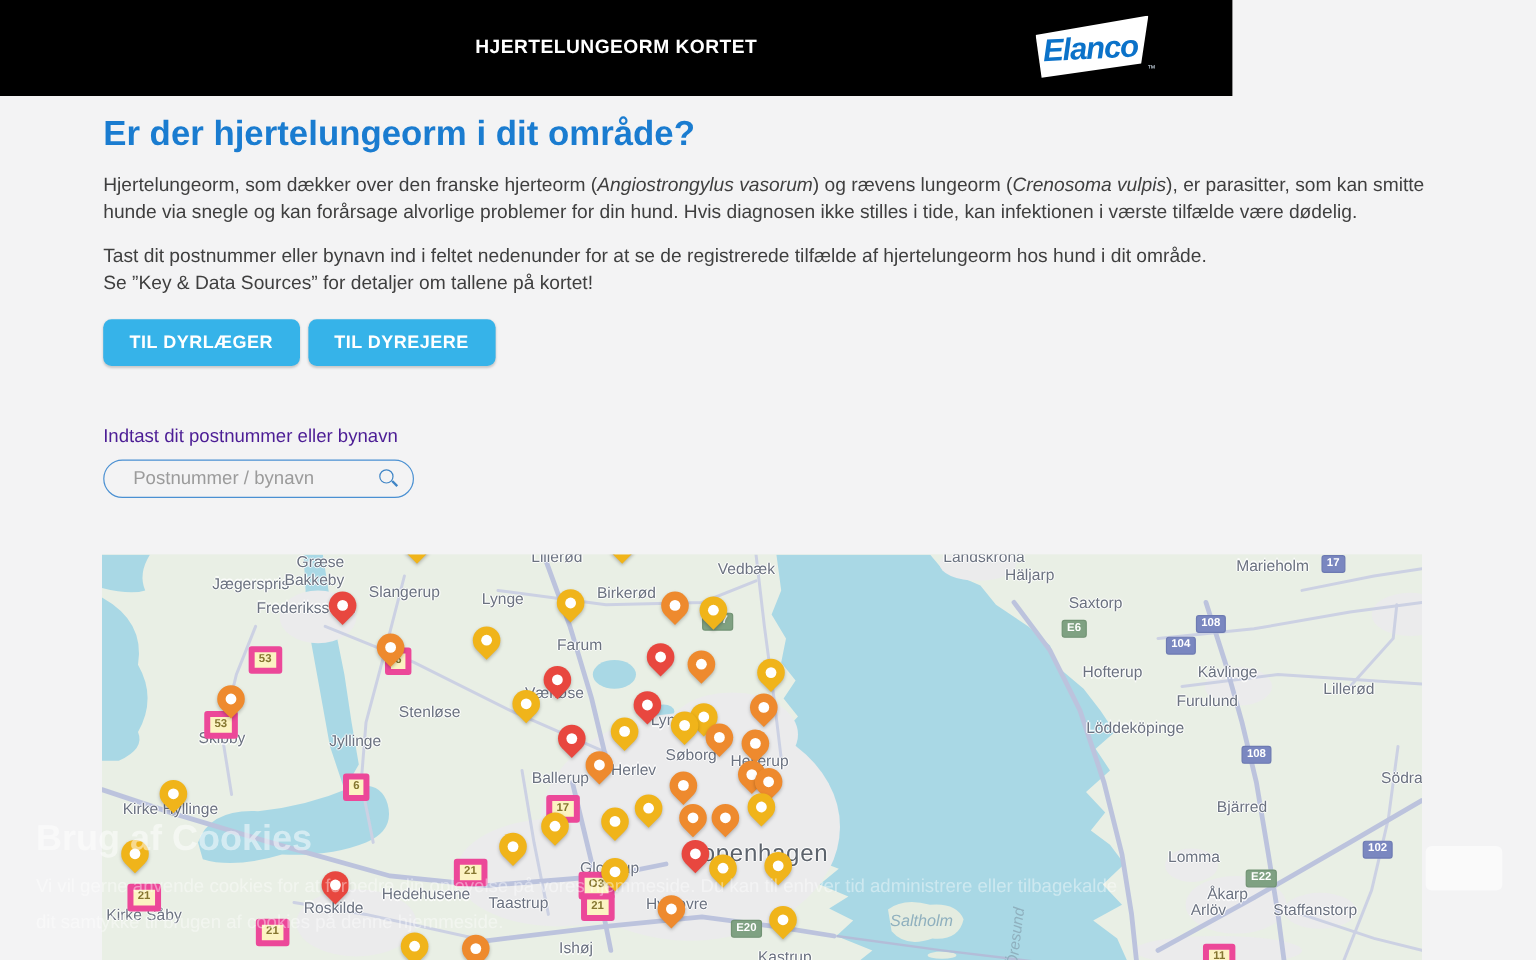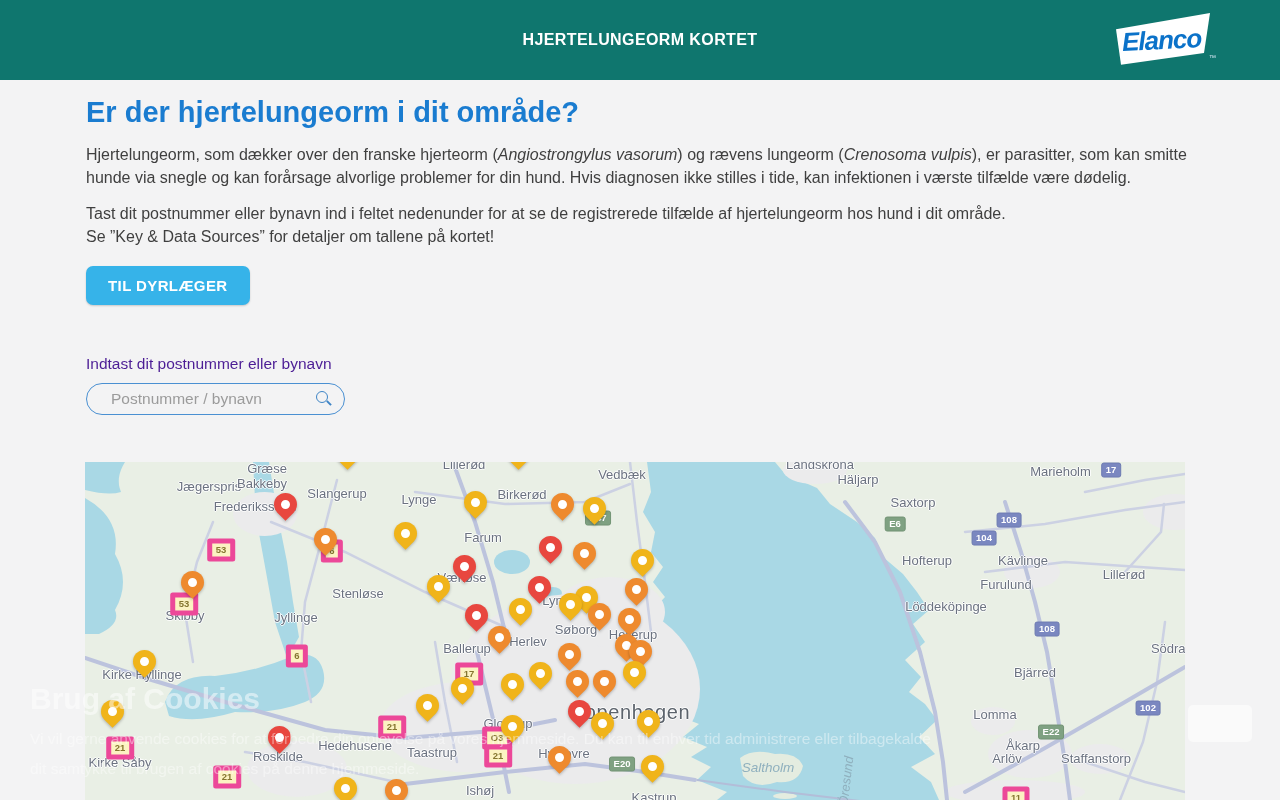--- a/index.html
+++ b/index.html
@@ -1,20 +1,20 @@
 <!DOCTYPE html>
 <html><head>
 <meta charset="utf-8">
 <style>
   html,body{margin:0;padding:0;background:#f3f3f4;}
   #stage{position:relative;width:1280px;height:800px;background:#f3f3f4;overflow:hidden;
          font-family:"Liberation Sans",sans-serif;}
 
   
-  #hdr{position:absolute;left:0;top:0;width:1280px;height:80px;background:#0f766e;}
+  #hdr{position:absolute;left:0;top:0;width:1027px;height:80px;background:#000000;}
   #hdr-title{position:absolute;left:0;top:0;width:100%;height:80px;display:flex;align-items:center;
              justify-content:center;color:#fff;font-size:16px;font-weight:600;letter-spacing:.4px;}
   #logo{position:absolute;right:68px;top:13px;width:100px;height:54px;}
   #logo-shape{position:absolute;inset:0;background:#fff;
               clip-path:polygon(4% 30%,98% 0%,92% 74%,9% 96%);
               display:flex;align-items:center;justify-content:center;}
   #logo-text{color:#0b72c9;font-style:italic;font-weight:bold;font-size:26px;letter-spacing:-1px;
              transform:rotate(-3deg);}
   #logo-tm{position:absolute;right:-4px;bottom:6px;font-size:7px;color:#d8e8f6;}
 
@@ -82,20 +82,21 @@
   </div>
 
   <div id="content">
     <h1>Er der hjertelungeorm i dit område?</h1>
     <p id="p1" class="para"><span>Hjertelungeorm, som dækker over den franske hjerteorm (</span><i>Angiostrongylus vasorum</i><span>) og rævens lungeorm (</span><i>Crenosoma vulpis</i><span>), er parasitter, som kan smitte hunde via snegle og kan forårsage alvorlige problemer for din hund. Hvis diagnosen ikke stilles i tide, kan infektionen i værste tilfælde være dødelig.</span></p>
     <p class="para">Tast dit postnummer eller bynavn ind i feltet nedenunder for at se de registrerede tilfælde af hjertelungeorm hos hund i dit område.</p>
     <p class="para">Se ”Key &amp; Data Sources” for detaljer om tallene på kortet!</p>
 
     <div id="btn-row">
       <button class="cta">TIL DYRLÆGER</button>
+      <button class="cta">TIL DYREJERE</button>
     </div>
 
     <div id="search-label">Indtast dit postnummer eller bynavn</div>
     <div id="search-box">
       <input type="text" placeholder="Postnummer / bynavn" style="">
       <span id="mag">
           <span class="lens"></span>
           <span class="handle"></span>
         </span>
     </div>
@@ -226,21 +227,21 @@
         <div class="shield sh-y" style="left: 413px; top: 294px;">21</div>
         <div class="shield sh-y" style="left: 142px; top: 315px;">21</div>
         <div class="shield sh-y" style="left: 931px; top: 336px;">11</div>
         <div class="shield sh-b" style="left: 1026px; top: 8px;">17</div>
         <div class="shield sh-b" style="left: 924px; top: 58px;">108</div>
         <div class="shield sh-b" style="left: 899px; top: 76px;">104</div>
         <div class="shield sh-b" style="left: 962px; top: 167px;">108</div>
         <div class="shield sh-b" style="left: 1063px; top: 246px;">102</div>
         <div class="shield sh-g" style="left: 513px; top: 56px;">E47</div>
         <div class="shield sh-g" style="left: 810px; top: 62px;">E6</div>
-        <div class="shield sh-g" style="left: 537px; top: 302px;">E20</div>
+        <div class="shield sh-g" style="left: 537px; top: 312px;">E20</div>
         <div class="shield sh-g" style="left: 966px; top: 270px;">E22</div>
       </div>
     <div id="markers-layer">
         <div class="pin" style="background: rgb(240, 180, 26); left: 251px; top: -20px;"></div>
         <div class="pin" style="background: rgb(240, 180, 26); left: 422px; top: -20px;"></div>
         <div class="pin" style="background: rgb(240, 180, 26); left: 379px; top: 29px;">
           <i></i>
         </div>
         <div class="pin" style="background: rgb(232, 71, 63); left: 189px; top: 31px;">
           <i></i>

